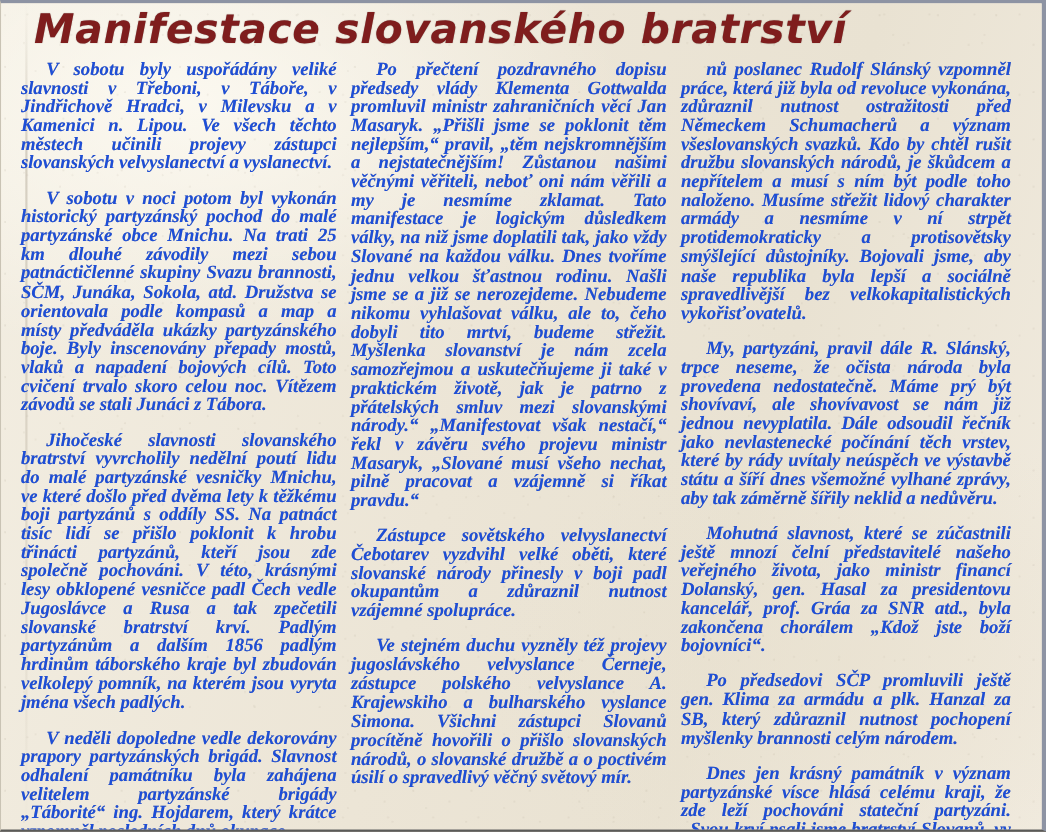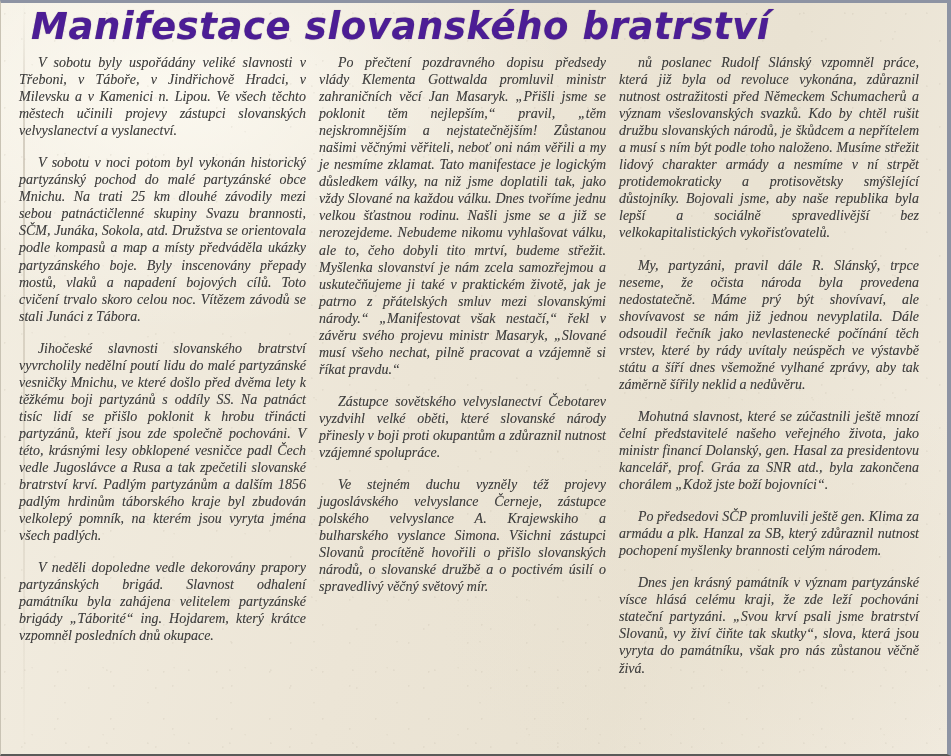--- a/index.html
+++ b/index.html
@@ -63,21 +63,21 @@
   }
 
   .headline {
     margin: 2px 0 0 12px;
     font-family: "DejaVu Sans", "Liberation Sans", sans-serif;
     font-weight: 700;
     font-style: italic;
     font-size: 37px;
     line-height: 44px;
     letter-spacing: 0.6px;
-    color: #4c1d95;
+    color: #7f1d1d;
     white-space: nowrap;
     text-shadow: 0 0 1px rgba(40,34,28,.45);
   }
 
   .columns {
     display: flex;
     gap: 0;
     margin-top: 5px;
   }
   .col {
@@ -85,24 +85,24 @@
     flex: 0 0 300px;
     box-sizing: border-box;
     padding-right: 13px;
   }
   .col:last-child { padding-right: 0; }
 
   .col p {
     margin: 0;
     font-family: "Liberation Serif", "DejaVu Serif", serif;
     font-style: italic;
-    font-weight: 400;
-    font-size: 14px;
+    font-weight: 700;
+    font-size: 17px;
     line-height: 17.05px;
-    color: #404040;
+    color: #1d4ed8;
     text-align: justify;
     text-justify: inter-word;
     text-indent: 1.35em;
     hyphens: manual;
     word-spacing: -0.1px;
     text-shadow: 0 0 .5px rgba(42,38,34,.35);
   }
   .col p + p { margin-top: 15px; }
 </style>
 </head>
@@ -120,21 +120,21 @@
 
       <div class="col">
         <p>V sobotu byly uspořádány veliké slavnosti v Třeboni, v Táboře, v Jindřichově Hradci, v Milevsku a v Kamenici n. Lipou. Ve všech těchto městech učinili projevy zástupci slovanských velvyslanectví a vyslanectví.</p>
         <p>V sobotu v noci potom byl vykonán historický partyzánský pochod do malé partyzánské obce Mnichu. Na trati 25 km dlouhé závodily mezi sebou patnáctičlenné skupiny Svazu brannosti, SČM, Junáka, Sokola, atd. Družstva se orientovala podle kompasů a map a místy předváděla ukázky partyzánského boje. Byly inscenovány přepady mostů, vlaků a napadení bojových cílů. Toto cvičení trvalo skoro celou noc. Vítězem závodů se stali Junáci z Tábora.</p>
         <p>Jihočeské slavnosti slovanského bratrství vyvrcholily nedělní poutí lidu do malé partyzánské vesničky Mnichu, ve které došlo před dvěma lety k těžkému boji partyzánů s oddíly SS. Na patnáct tisíc lidí se přišlo poklonit k hrobu třinácti partyzánů, kteří jsou zde společně pochováni. V této, krásnými lesy obklopené vesničce padl Čech vedle Jugoslávce a Rusa a tak zpečetili slovanské bratrství krví. Padlým partyzánům a dalším 1856 padlým hrdinům táborského kraje byl zbudován velkolepý pomník, na kterém jsou vyryta jména všech padlých.</p>
         <p>V neděli dopoledne vedle dekorovány prapory partyzánských brigád. Slavnost odhalení památníku byla zahájena velitelem partyzánské brigády „Táborité“ ing. Hojdarem, který krátce vzpomněl posledních dnů okupace.</p>
       </div>
 
       <div class="col">
         <p>Po přečtení pozdravného dopisu předsedy vlády Klementa Gottwalda promluvil ministr zahraničních věcí Jan Masaryk. „Přišli jsme se poklonit těm nejlepším,“ pravil, „těm nejskromnějším a nejstatečnějším! Zůstanou našimi věčnými věřiteli, neboť oni nám věřili a my je nesmíme zklamat. Tato manifestace je logickým důsledkem války, na niž jsme doplatili tak, jako vždy Slované na každou válku. Dnes tvoříme jednu velkou šťastnou rodinu. Našli jsme se a již se nerozejdeme. Nebudeme nikomu vyhlašovat válku, ale to, čeho dobyli tito mrtví, budeme střežit. Myšlenka slovanství je nám zcela samozřejmou a uskutečňujeme ji také v praktickém životě, jak je patrno z přátelských smluv mezi slovanskými národy.“ „Manifestovat však nestačí,“ řekl v závěru svého projevu ministr Masaryk, „Slované musí všeho nechat, pilně pracovat a vzájemně si říkat pravdu.“</p>
-        <p>Zástupce sovětského velvyslanectví Čebotarev vyzdvihl velké oběti, které slovanské národy přinesly v boji proti okupantům a zdůraznil nutnost vzájemné spolupráce.</p>
+        <p>Zástupce sovětského velvyslanectví Čebotarev vyzdvihl velké oběti, které slovanské národy přinesly v boji padl okupantům a zdůraznil nutnost vzájemné spolupráce.</p>
         <p>Ve stejném duchu vyzněly též projevy jugoslávského velvyslance Černeje, zástupce polského velvyslance A. Krajewskiho a bulharského vyslance Simona. Všichni zástupci Slovanů procítěně hovořili o přišlo slovanských národů, o slovanské družbě a o poctivém úsilí o spravedlivý věčný světový mír.</p>
       </div>
 
       <div class="col">
         <p>nů poslanec Rudolf Slánský vzpomněl práce, která již byla od revoluce vykonána, zdůraznil nutnost ostražitosti před Německem Schumacherů a význam všeslovanských svazků. Kdo by chtěl rušit družbu slovanských národů, je škůdcem a nepřítelem a musí s ním být podle toho naloženo. Musíme střežit lidový charakter armády a nesmíme v ní strpět protidemokraticky a protisovětsky smýšlející důstojníky. Bojovali jsme, aby naše republika byla lepší a sociálně spravedlivější bez velkokapitalistických vykořisťovatelů.</p>
         <p>My, partyzáni, pravil dále R. Slánský, trpce neseme, že očista národa byla provedena nedostatečně. Máme prý být shovívaví, ale shovívavost se nám již jednou nevyplatila. Dále odsoudil řečník jako nevlastenecké počínání těch vrstev, které by rády uvítaly neúspěch ve výstavbě státu a šíří dnes všemožné vylhané zprávy, aby tak záměrně šířily neklid a nedůvěru.</p>
         <p>Mohutná slavnost, které se zúčastnili ještě mnozí čelní představitelé našeho veřejného života, jako ministr financí Dolanský, gen. Hasal za presidentovu kancelář, prof. Gráa za SNR atd., byla zakončena chorálem „Kdož jste boží bojovníci“.</p>
         <p>Po předsedovi SČP promluvili ještě gen. Klima za armádu a plk. Hanzal za SB, který zdůraznil nutnost pochopení myšlenky brannosti celým národem.</p>
         <p>Dnes jen krásný památník v význam partyzánské vísce hlásá celému kraji, že zde leží pochováni stateční partyzáni. „Svou krví psali jsme bratrství Slovanů, vy živí čiňte tak skutky“, slova, která jsou vyryta do památníku, však pro nás zůstanou věčně živá.</p>
       </div>

